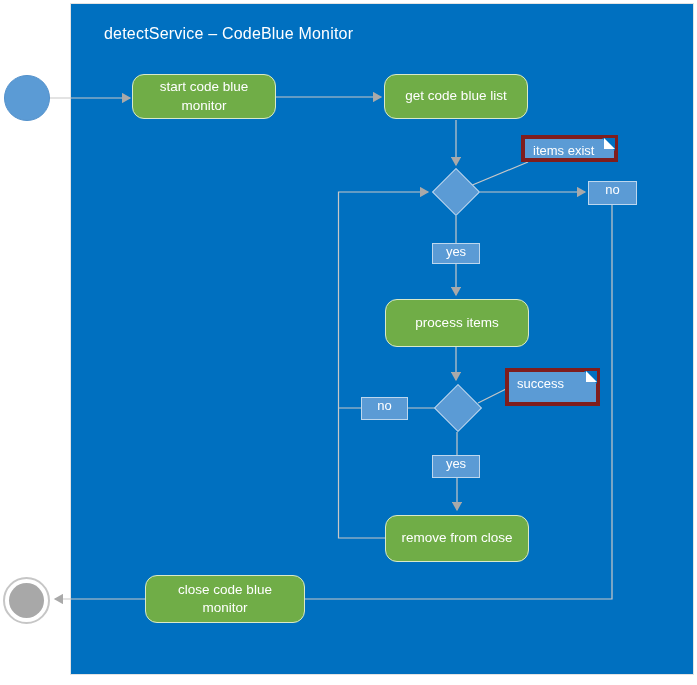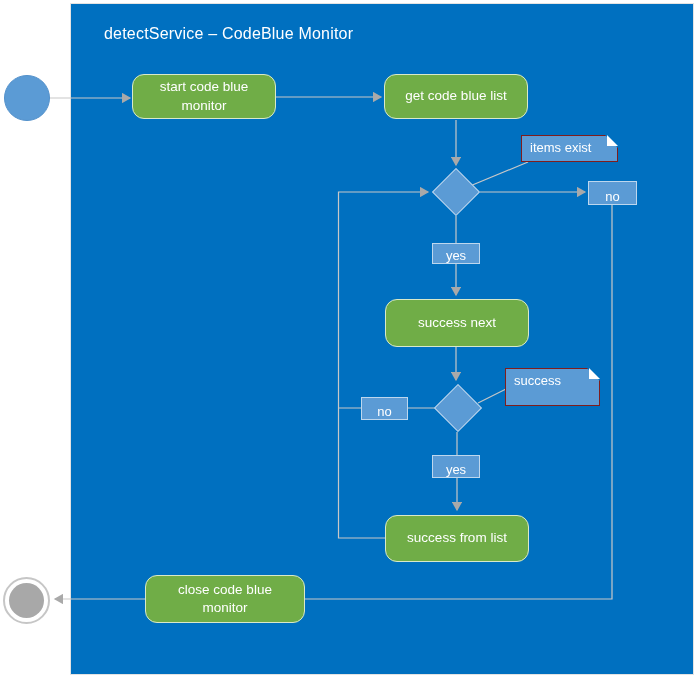--- a/index.html
+++ b/index.html
@@ -43,28 +43,28 @@
   .act-remove { left:385px; top:515px; width:144px; height:47px; }
   .act-close  { left:145px; top:575px; width:160px; height:48px; }
   .diamond {
     width:34px; height:34px; transform:rotate(45deg);
     background:#5B9BD5; border:1px solid #BDD7EE;
   }
   .d1 { left:439px; top:175px; }
   .d2 { left:441px; top:391px; }
   .blabel {
     background:#5B9BD5; border:1px solid #BDD7EE; color:#ffffff;
-    font-size:13px; display:flex; align-items:flex-end; justify-content:center;
+    font-size:13px; display:flex; align-items:flex-start; justify-content:center;
   }
   .no1  { left:588px; top:181px; width:49px; height:24px; }
   .yes1 { left:432px; top:243px; width:48px; height:21px; }
   .no2  { left:361px; top:397px; width:47px; height:23px; }
   .yes2 { left:432px; top:455px; width:48px; height:23px; }
   .note {
-    background:#5B9BD5; border:1px solid #7f1d1d; color:#ffffff;
+    background:#5B9BD5; border:4px solid #7f1d1d; color:#ffffff;
     font-size:13px; padding:4px 8px 0 8px;
   }
   .note::before {
     content:""; position:absolute; top:-1px; right:-1px; width:0; height:0;
     border-top:13px solid #0070C0; border-left:13px solid transparent;
   }
   .note::after {
     content:""; position:absolute; top:-1px; right:-1px; width:0; height:0;
     border-bottom:11px solid #ffffff; border-right:11px solid transparent;
   }
@@ -121,39 +121,39 @@
 
   <div class="node blabel no1">
     <span>no</span>
   </div>
 
   <div class="node blabel yes1">
     <span>yes</span>
   </div>
 
   <div class="node activity act-process">
-    <span>success next</span>
+    <span>process items</span>
   </div>
 
   <div class="node diamond d2"></div>
 
   <div class="node note note-success">
     <span>success</span>
   </div>
 
   <div class="node blabel no2">
     <span>no</span>
   </div>
 
   <div class="node blabel yes2">
     <span>yes</span>
   </div>
 
   <div class="node activity act-remove">
-    <span>success from list</span>
+    <span>remove from close</span>
   </div>
 
   <div class="node activity act-close">
     <span>close code blue monitor</span>
   </div>
 
   <div class="node end-outer">
     <div class="end-inner"></div>
   </div>
 

